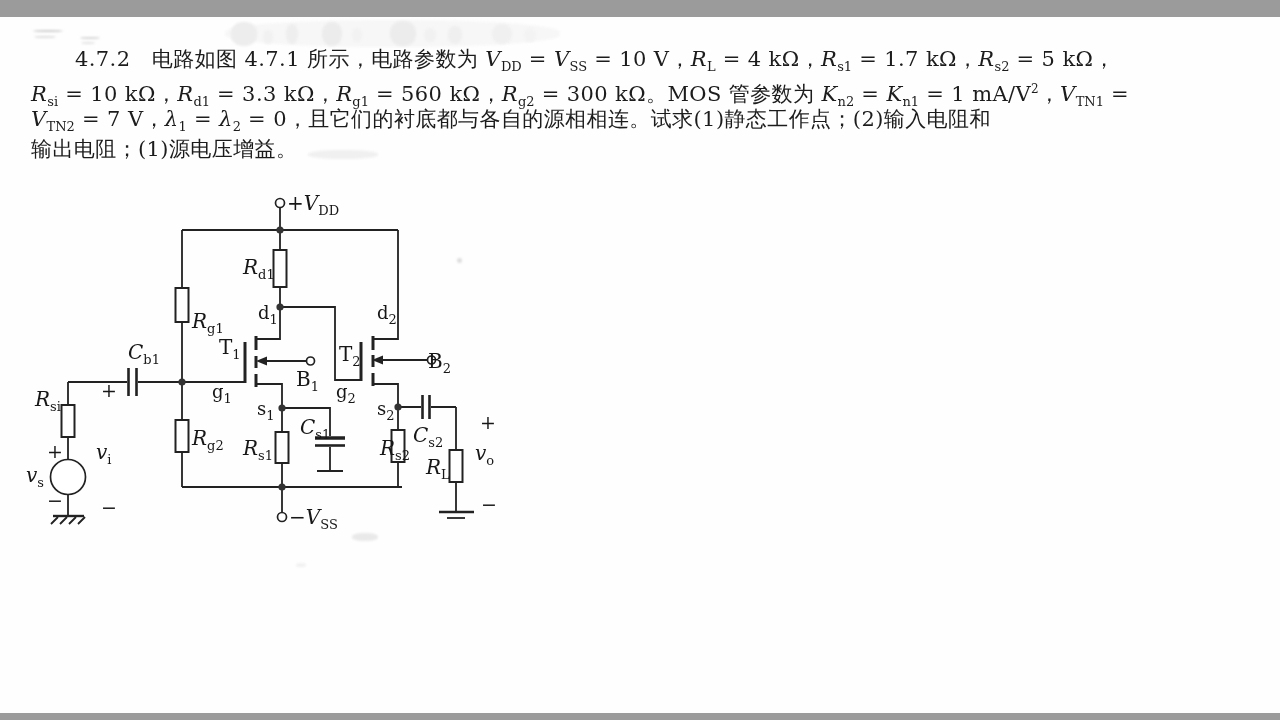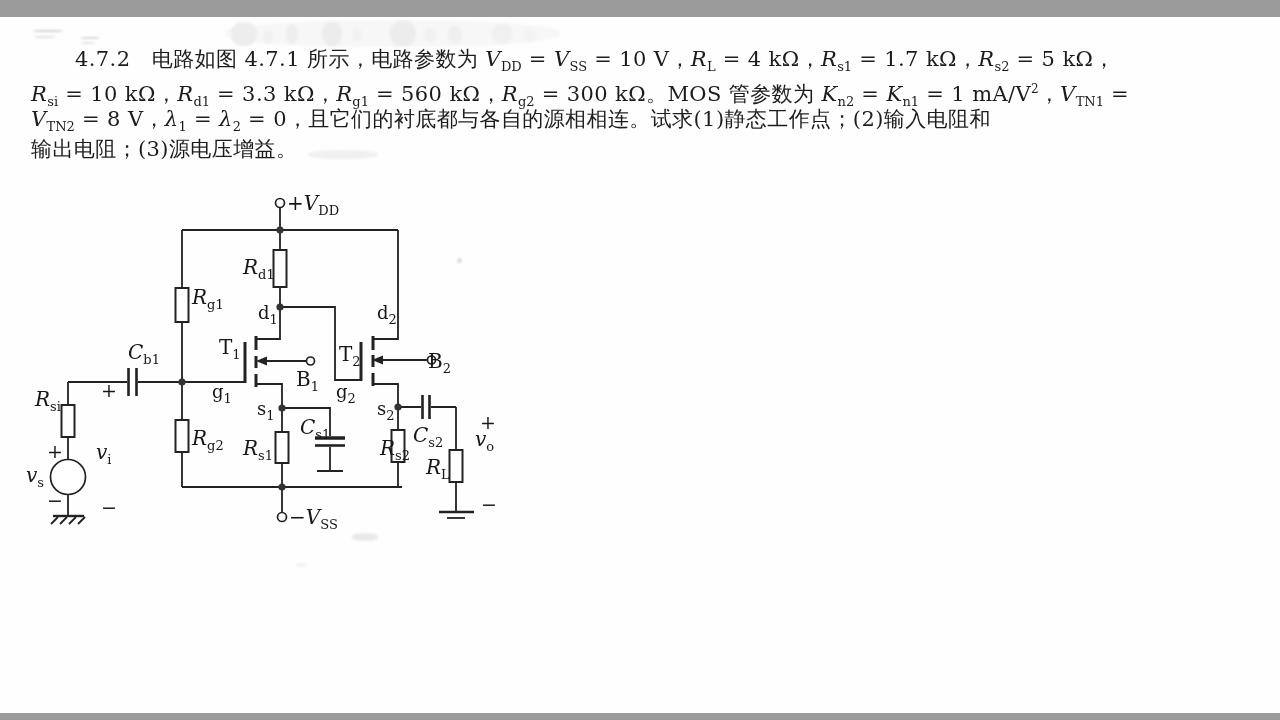--- a/index.html
+++ b/index.html
@@ -66,22 +66,22 @@
   <div class="artifact" style="left:524px;top:28px;width:12px;height:14px;background:#f3f3f3"></div>
   <div class="artifact" style="left:308px;top:150px;width:70px;height:9px;background:#f0f0f0"></div>
   <div class="artifact" style="left:352px;top:533px;width:26px;height:8px;background:#e9e9e9"></div>
   <div class="artifact" style="left:296px;top:563px;width:10px;height:4px;background:#f1f1f1"></div>
   <div class="artifact" style="left:457px;top:258px;width:5px;height:5px;background:#dddddd"></div>
 </div>
 
 <div>
   <div class="line" style="left:75px;top:46px"><span>4.7.2</span><span>　电路如图 4.7.1 所示，电路参数为 </span><span class="var">V</span><sub>DD</sub><span> = </span><span class="var">V</span><sub>SS</sub><span> = 10 V，</span><span class="var">R</span><sub>L</sub><span> = 4 kΩ，</span><span class="var">R</span><sub>s1</sub><span> = 1.7 kΩ，</span><span class="var">R</span><sub>s2</sub><span> = 5 kΩ，</span></div>
   <div class="line" style="left:31px;top:76px"><span class="var">R</span><sub>si</sub><span> = 10 kΩ，</span><span class="var">R</span><sub>d1</sub><span> = 3.3 kΩ，</span><span class="var">R</span><sub>g1</sub><span> = 560 kΩ，</span><span class="var">R</span><sub>g2</sub><span> = 300 kΩ。MOS 管参数为 </span><span class="var">K</span><sub>n2</sub><span> = </span><span class="var">K</span><sub>n1</sub><span> = 1 mA/V</span><sup>2</sup><span>，</span><span class="var">V</span><sub>TN1</sub><span> =</span></div>
-  <div class="line" style="left:31px;top:106px"><span class="var">V</span><sub>TN2</sub><span> = 8 V，</span><span class="var">λ</span><sub>1</sub><span> = </span><span class="var">λ</span><sub>2</sub><span> = 0，且它们的衬底都与各自的源相相连。试求(1)静态工作点；(2)输入电阻和</span></div>
-  <div class="line" style="left:31px;top:136px"><span>输出电阻；(3)源电压增益。</span></div>
+  <div class="line" style="left:31px;top:106px"><span class="var">V</span><sub>TN2</sub><span> = 7 V，</span><span class="var">λ</span><sub>1</sub><span> = </span><span class="var">λ</span><sub>2</sub><span> = 0，且它们的衬底都与各自的源相相连。试求(1)静态工作点；(2)输入电阻和</span></div>
+  <div class="line" style="left:31px;top:136px"><span>输出电阻；(1)源电压增益。</span></div>
 </div>
 
 <div>
 <svg width="1280" height="720" viewBox="0 0 1280 720">
 
   <g>
     <path class="w" d="M182,230 H398"></path>
     <path class="w" d="M280,208 V230"></path>
     <path class="w" d="M280,230 V250 M280,287 V307"></path>
     <path class="w" d="M182,230 V288 M182,322 V382"></path>
@@ -184,42 +184,42 @@
   </g>
   <g>
     <path class="gnd" d="M439,512 H474"></path>
     <path class="w" d="M447,518 H465"></path>
   </g>
 </svg>
 
 <div class="clabel" style="left:287px;top:192px"><span class="pre">+</span><span class="var">V</span><sub>DD</sub></div>
 <div class="clabel" style="left:289px;top:506px"><span class="pre">−</span><span class="var">V</span><sub>SS</sub></div>
 <div class="clabel" style="left:243px;top:256px"><span class="var">R</span><sub>d1</sub></div>
-<div class="clabel" style="left:192px;top:286px"><span class="var">R</span><sub>g1</sub></div>
+<div class="clabel" style="left:192px;top:310px"><span class="var">R</span><sub>g1</sub></div>
 <div class="clabel" style="left:192px;top:427px"><span class="var">R</span><sub>g2</sub></div>
 <div class="clabel" style="left:35px;top:388px"><span class="var">R</span><sub>si</sub></div>
 <div class="clabel" style="left:243px;top:437px"><span class="var">R</span><sub>s1</sub></div>
 <div class="clabel" style="left:380px;top:437px"><span class="var">R</span><sub>s2</sub></div>
 <div class="clabel" style="left:426px;top:456px"><span class="var">R</span><sub>L</sub></div>
 <div class="clabel" style="left:128px;top:341px"><span class="var">C</span><sub>b1</sub></div>
 <div class="clabel" style="left:300px;top:416px"><span class="var">C</span><sub>s1</sub></div>
 <div class="clabel" style="left:413px;top:424px"><span class="var">C</span><sub>s2</sub></div>
 <div class="clabel" style="left:219px;top:336px"><span class="rom">T</span><sub>1</sub></div>
 <div class="clabel" style="left:339px;top:343px"><span class="rom">T</span><sub>2</sub></div>
 <div class="clabel small" style="left:258px;top:302px"><span class="rom">d</span><sub>1</sub></div>
 <div class="clabel small" style="left:377px;top:302px"><span class="rom">d</span><sub>2</sub></div>
 <div class="clabel small" style="left:212px;top:381px"><span class="rom">g</span><sub>1</sub></div>
 <div class="clabel small" style="left:336px;top:381px"><span class="rom">g</span><sub>2</sub></div>
 <div class="clabel small" style="left:257px;top:398px"><span class="rom">s</span><sub>1</sub></div>
 <div class="clabel small" style="left:377px;top:398px"><span class="rom">s</span><sub>2</sub></div>
 <div class="clabel" style="left:296px;top:368px"><span class="rom">B</span><sub>1</sub></div>
 <div class="clabel" style="left:428px;top:350px"><span class="rom">B</span><sub>2</sub></div>
 <div class="clabel" style="left:26px;top:464px"><span class="var">v</span><sub>s</sub></div>
 <div class="clabel" style="left:96px;top:441px"><span class="var">v</span><sub>i</sub></div>
-<div class="clabel" style="left:475px;top:428px"><span class="var">v</span><sub>o</sub></div>
+<div class="clabel" style="left:475px;top:442px"><span class="var">v</span><sub>o</sub></div>
 
 <div class="sign" style="left:101px;top:381px">+</div>
 <div class="sign" style="left:47px;top:442px">+</div>
 <div class="sign" style="left:47px;top:491px">−</div>
 <div class="sign" style="left:101px;top:498px">−</div>
 <div class="sign" style="left:480px;top:413px">+</div>
 <div class="sign" style="left:481px;top:495px">−</div>
 </div>
 
 </body></html>

